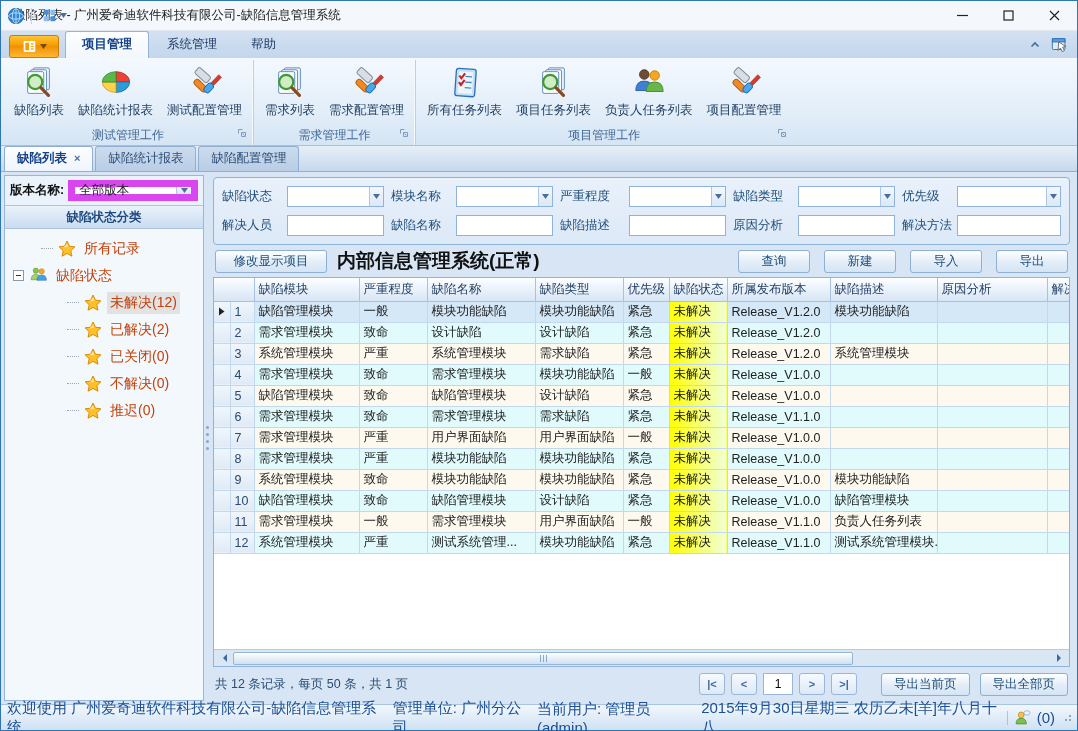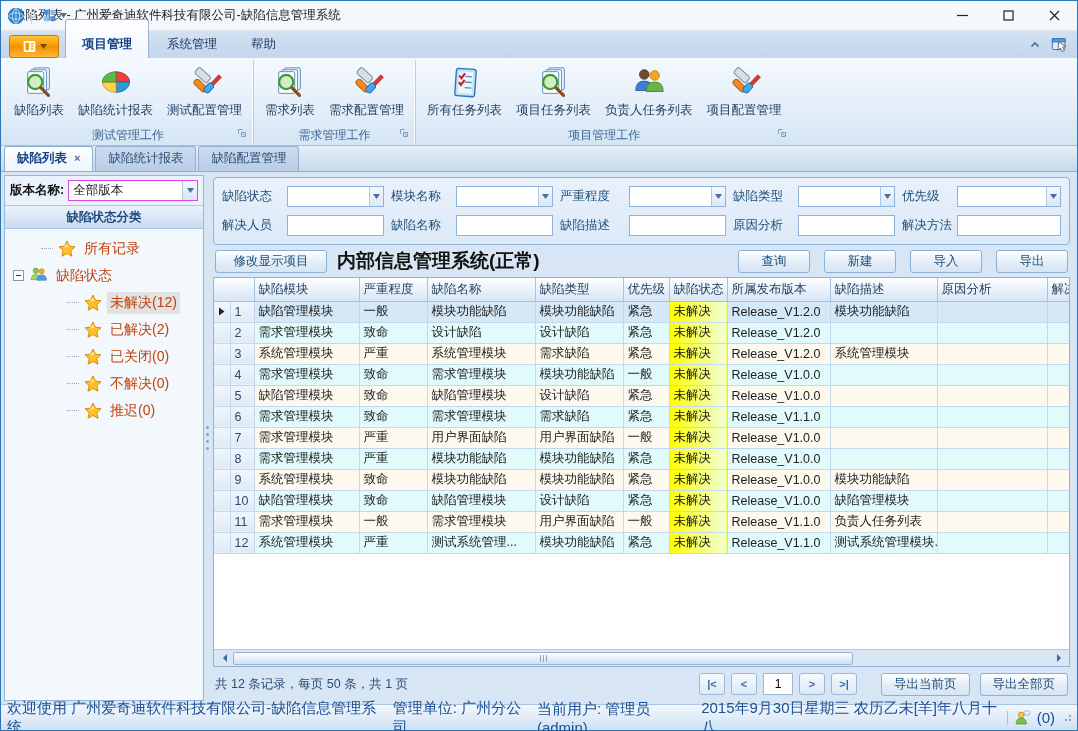--- a/index.html
+++ b/index.html
@@ -17,21 +17,21 @@
   .qat-btn { display:flex; align-items:center; gap:3px; padding:2px 4px; border-radius:2px; }
   .tb-title { position:absolute; left:12px; right:0; text-align:left; font-size:12.5px; color:#1a1a1a; }
   .tb-controls { margin-left:auto; display:flex; height:100%; z-index:2; }
   .tb-ctl { width:46px; height:100%; display:flex; align-items:center; justify-content:center; }
 
   
   .ribbon-tabs-row { height:27px; background:linear-gradient(#d3e1f2,#c3d6ec); display:flex; align-items:flex-end; flex:0 0 auto; position:relative; }
   .app-btn { width:50px; height:23px; margin:0 6px 0 8px; border-radius:3px;
              background:linear-gradient(#ffc535,#f79c00 45%,#ef8e00 46%,#ffb735);
              border:1px solid #c87c00; display:flex; align-items:center; justify-content:center; gap:3px; }
-  .rtab { padding:16px 16px 5px 16px; font-size:12.5px; color:#1e3c66; margin-right:2px; border-radius:3px 3px 0 0; }
+  .rtab { padding:4px 16px 5px 16px; font-size:12.5px; color:#1e3c66; margin-right:2px; border-radius:3px 3px 0 0; }
   .rtab.active { background:linear-gradient(#fdfeff,#f2f7fc); border:1px solid #98b4d4; border-bottom:none;
                  color:#15428b; font-weight:bold; }
   .ribbon-right { position:absolute; right:8px; top:5px; display:flex; gap:10px; align-items:center; }
 
   
   .ribbon-body { height:88px; background:linear-gradient(#f4f9fe,#e3eef9 60%,#d5e5f4); border-bottom:1px solid #a8c0dc;
                  display:flex; align-items:stretch; padding:2px 2px 0 2px; flex:0 0 auto; }
   .rgroup { display:flex; flex-direction:column; padding:1px 4px 0 4px; position:relative; }
   .rgroup + .rgroup { border-left:1px solid #bccfe6; box-shadow:-1px 0 0 #f6fafd; }
   .rgroup-btns { display:flex; flex:1; align-items:flex-start; }
@@ -48,21 +48,21 @@
           display:flex; align-items:center; gap:7px; }
   .dtab.active { background:linear-gradient(#fdfeff,#eef5fc); color:#15428b; font-weight:bold; }
   .dtab .x { font-weight:bold; color:#4a6f9e; font-size:11px; line-height:1; }
 
   
   .main { flex:1; display:flex; background:#d7e5f4; padding:3px 3px 3px 3px; min-height:0; }
 
   .left-panel { width:200px; display:flex; flex-direction:column; background:#f3f8fd; border:1px solid #9ab7d9; min-height:0; }
   .version-row { display:flex; align-items:center; gap:4px; padding:4px 5px; background:#eaf2fb; }
   .version-row .vlabel { font-weight:bold; color:#111; font-size:12.5px; white-space:nowrap; }
-  .combo { flex:1; height:21px; background:#fff; border:1px solid #d946ef; display:flex; align-items:center; }
+  .combo { flex:1; height:21px; background:#fff; border:7px solid #d946ef; display:flex; align-items:center; }
   .combo .val { flex:1; padding:0 4px; font-size:12.5px; color:#222; }
   .combo .car { width:15px; height:100%; background:linear-gradient(#f3f8fd,#d8e6f5); border-left:1px solid #aec7e2;
                 display:flex; align-items:center; justify-content:center; }
   .panel-header { height:24px; background:linear-gradient(#eaf2fb,#c9dcf1); border-top:1px solid #aac4e2; border-bottom:1px solid #aac4e2;
                   display:flex; align-items:center; justify-content:center; font-weight:bold; color:#1f4b7e; font-size:12.5px; }
   .tree { flex:1; padding-top:6px; overflow:hidden; }
   .titem { height:27px; display:flex; align-items:center; gap:5px; font-size:14px; color:#c2410c; white-space:nowrap; }
   .titem .dots { border-top:1px dotted #9aa7b8; width:12px; flex:0 0 auto; }
   .titem .tlabel { padding:2px 3px; }
   .titem.selected .tlabel { background:#e2e2e2; }

